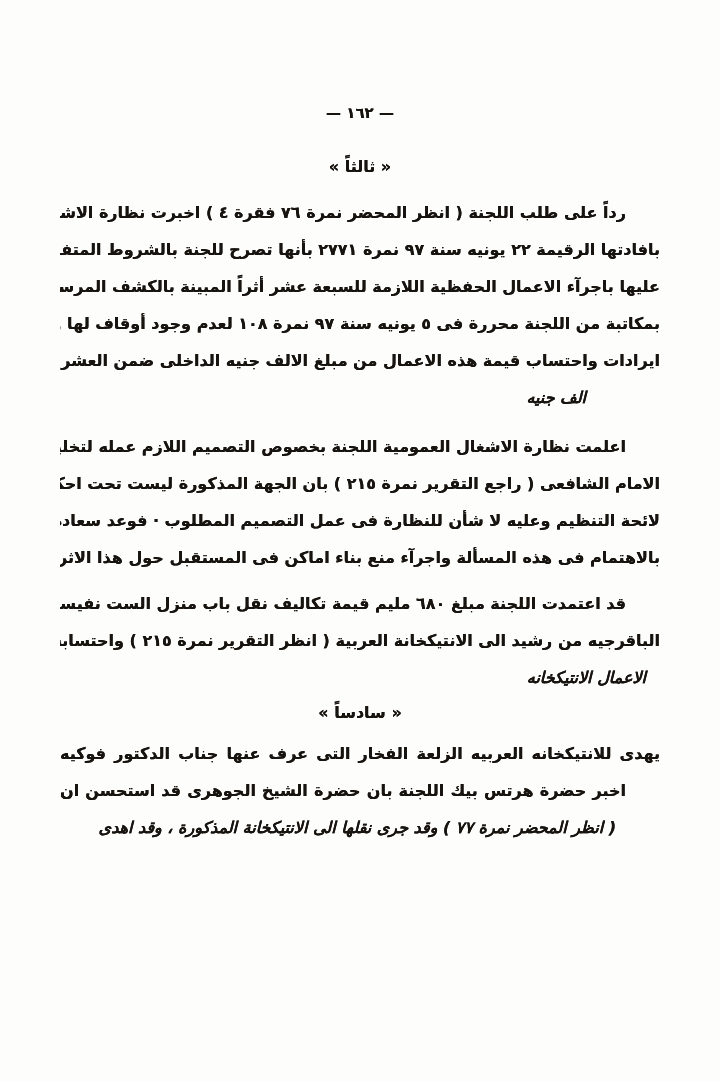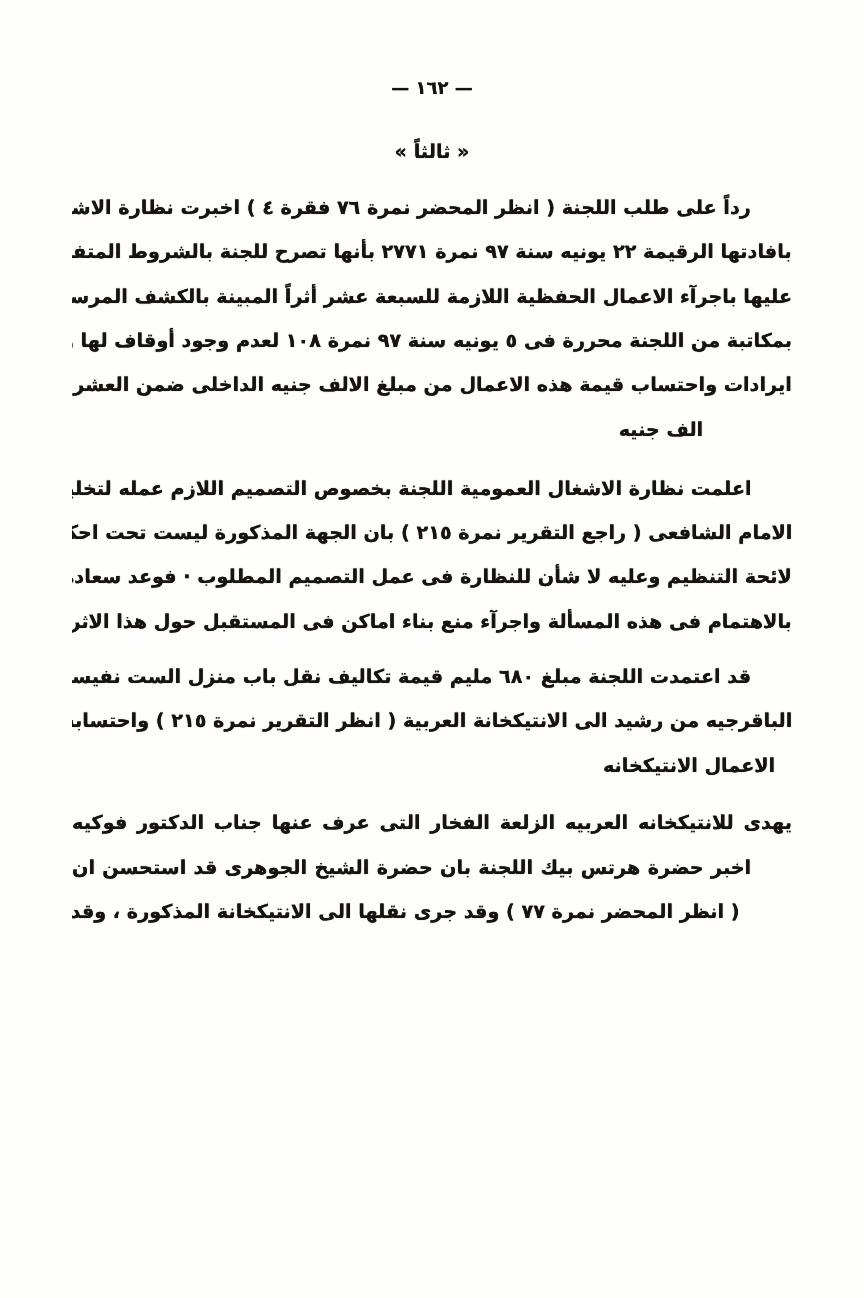--- a/index.html
+++ b/index.html
@@ -17,21 +17,21 @@
     background: #fdfdfc;
     color: #17130f;
     font-family: "DejaVu Sans", sans-serif;
     direction: rtl;
   }
   .text-block {
     width: 600px;
     margin: 0 auto;
   }
   .page-number {
-    margin-top: 62px;
+    margin-top: 102px;
     height: 22px;
     line-height: 22px;
     text-align: center;
     font-size: 15px;
     font-weight: bold;
     letter-spacing: 1px;
     text-shadow: 0 0 0.5px currentColor;
   }
   .heading {
     height: 22px;
@@ -60,20 +60,21 @@
     text-align-last: justify;
     overflow: hidden;
     white-space: nowrap;
     text-shadow: 0 0 0.6px currentColor;
   }
   .line.first { padding-right: 34px; }
   .line.last {
     text-align: right;
     text-align-last: right;
     white-space: nowrap;
+    font-style: italic;
   }
   .ind-lg { padding-right: 74px; }
   .ind-md { padding-right: 44px; }
   .ind-sm { padding-right: 14px; }
 </style>
 </head>
 <body>
 
 <div class="page">
   <div class="text-block">
@@ -96,20 +97,21 @@
       <div class="line">لائحة التنظيم وعليه لا شأن للنظارة فى عمل التصميم المطلوب · فوعد سعادة الرئيس</div>
       <div class="line">بالاهتمام فى هذه المسألة واجرآء منع بناء اماكن فى المستقبل حول هذا الاثر وعدم</div>
     </div>
 
     <div class="para p3">
       <div class="line first">قد اعتمدت اللجنة مبلغ ٦٨٠ مليم قيمة تكاليف نقل باب منزل الست نفيسه</div>
       <div class="line">الباقرجيه من رشيد الى الانتيكخانة العربية ( انظر التقرير نمرة ٢١٥ ) واحتسابه من</div>
       <div class="line last ind-sm">الاعمال الانتيكخانه</div>
     </div>
 
+    <h2 class="heading h-sixth">« سادساً »</h2>
     <div class="para p4">
       <div class="line">يهدى للانتيكخانه العربيه الزلعة الفخار التى عرف عنها جناب الدكتور فوكيه</div>
       <div class="line first">اخبر حضرة هرتس بيك اللجنة بان حضرة الشيخ الجوهرى قد استحسن ان</div>
       <div class="line last ind-md">( انظر المحضر نمرة ٧٧ ) وقد جرى نقلها الى الانتيكخانة المذكورة ، وقد اهدى</div>
     </div>
 
   </div>
 </div>
 
 </body></html>

